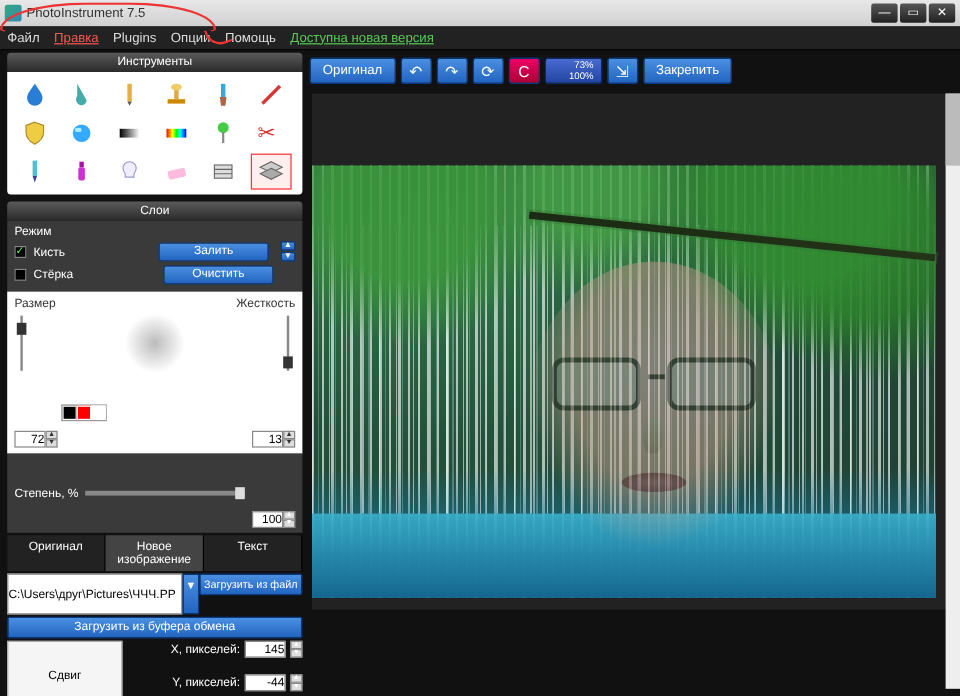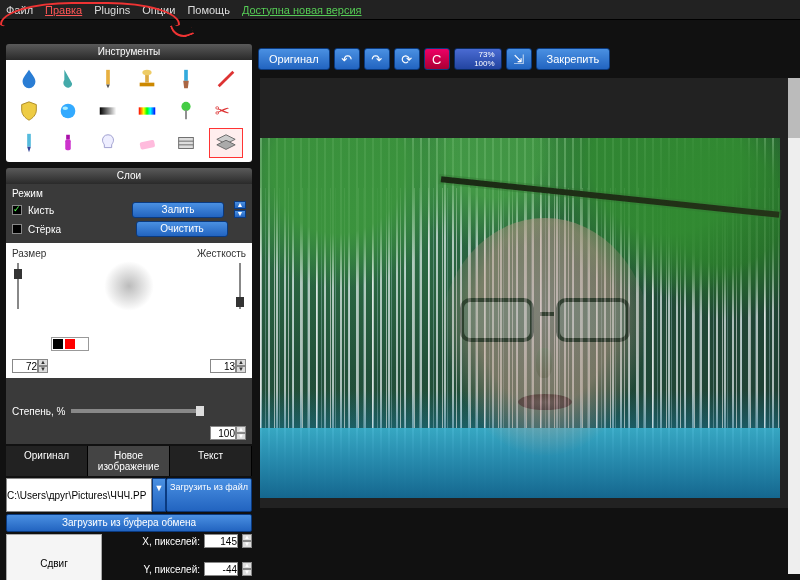--- a/index.html
+++ b/index.html
@@ -62,21 +62,21 @@
 .hslider { flex: 1; height: 4px; background: #888; position: relative; }
 .hslider .thumb { position: absolute; top: -3px; width: 8px; height: 10px; background: #ddd; cursor: pointer; }
 
 
 .tabs { display: flex; background: #000; margin-top: 2px; }
 .tab { flex: 1; font-size: 10px; color: #fff; text-align: center; padding: 4px 2px; background: #222; cursor: pointer; border-right: 1px solid #000; }
 .tab.active { background: #444; }
 
 .file-row { display: flex; margin-top: 2px; }
 .file-row input { flex: 1; height: 34px; font-size: 10px; border: 1px solid #888; }
-.file-btn { width: 86px; height: 34px; background: linear-gradient(#4a90e2,#2264c0); color: #fff; font-size: 9px; text-align: center; line-height: 16px; border: 1px solid #0a3a80; border-radius: 2px; cursor: pointer; }
+.file-btn { width: 86px; height: 18px; background: linear-gradient(#4a90e2,#2264c0); color: #fff; font-size: 9px; text-align: center; line-height: 16px; border: 1px solid #0a3a80; border-radius: 2px; cursor: pointer; }
 .clip-btn { height: 18px; margin-top: 2px; background: linear-gradient(#4a90e2,#2264c0); color: #fff; font-size: 10px; text-align: center; line-height: 16px; border: 1px solid #0a3a80; border-radius: 2px; cursor: pointer; }
 
 .shift-box { display: flex; margin-top: 2px; }
 .shift-btn { width: 96px; height: 58px; background: #f5f5f5; border: 1px solid #aaa; display: flex; align-items: center; justify-content: center; font-size: 10px; cursor: pointer; }
 .shift-fields { flex: 1; display: flex; flex-direction: column; gap: 14px; padding-left: 4px; }
 .field-row { display: flex; align-items: center; gap: 4px; font-size: 10px; color: #fff; justify-content: flex-end; }
 .field-row input { width: 34px; height: 14px; font-size: 10px; text-align: right; border: 1px solid #888; }
 
 
 .canvas-wrap { position: absolute; top: 78px; left: 260px; width: 532px; height: 430px; background: #222; overflow: hidden; }
@@ -109,20 +109,28 @@
 
 .annot { position: absolute; top: 2px; left: 0; width: 180px; height: 28px; border: 2px solid #e33; border-bottom-color: transparent; border-radius: 60% 60% 60% 50% / 120% 120% 30% 30%; pointer-events: none; }
 .annot::after { content:""; position: absolute; right: -14px; top: 18px; width: 18px; height: 14px; border-left: 2px solid #e33; border-bottom: 2px solid #e33; border-radius: 0 0 0 14px; transform: rotate(-20deg); }
 
 </style>
 </head>
 <body>
 
 <div class="app">
 
+  <div class="titlebar">
+    <div class="app-icon"></div>
+    <span>PhotoInstrument 7.5</span>
+    <div class="spacer"></div>
+    <div class="win-btn">—</div>
+    <div class="win-btn">▭</div>
+    <div class="win-btn">✕</div>
+  </div>
 
   <div class="menubar">
     <span class="menu-item">Файл</span>
     <span class="menu-item hot">Правка</span>
     <span class="menu-item">Plugins</span>
     <span class="menu-item">Опции</span>
     <span class="menu-item">Помощь</span>
     <span class="update-link">Доступна новая версия</span>
   </div>
 

